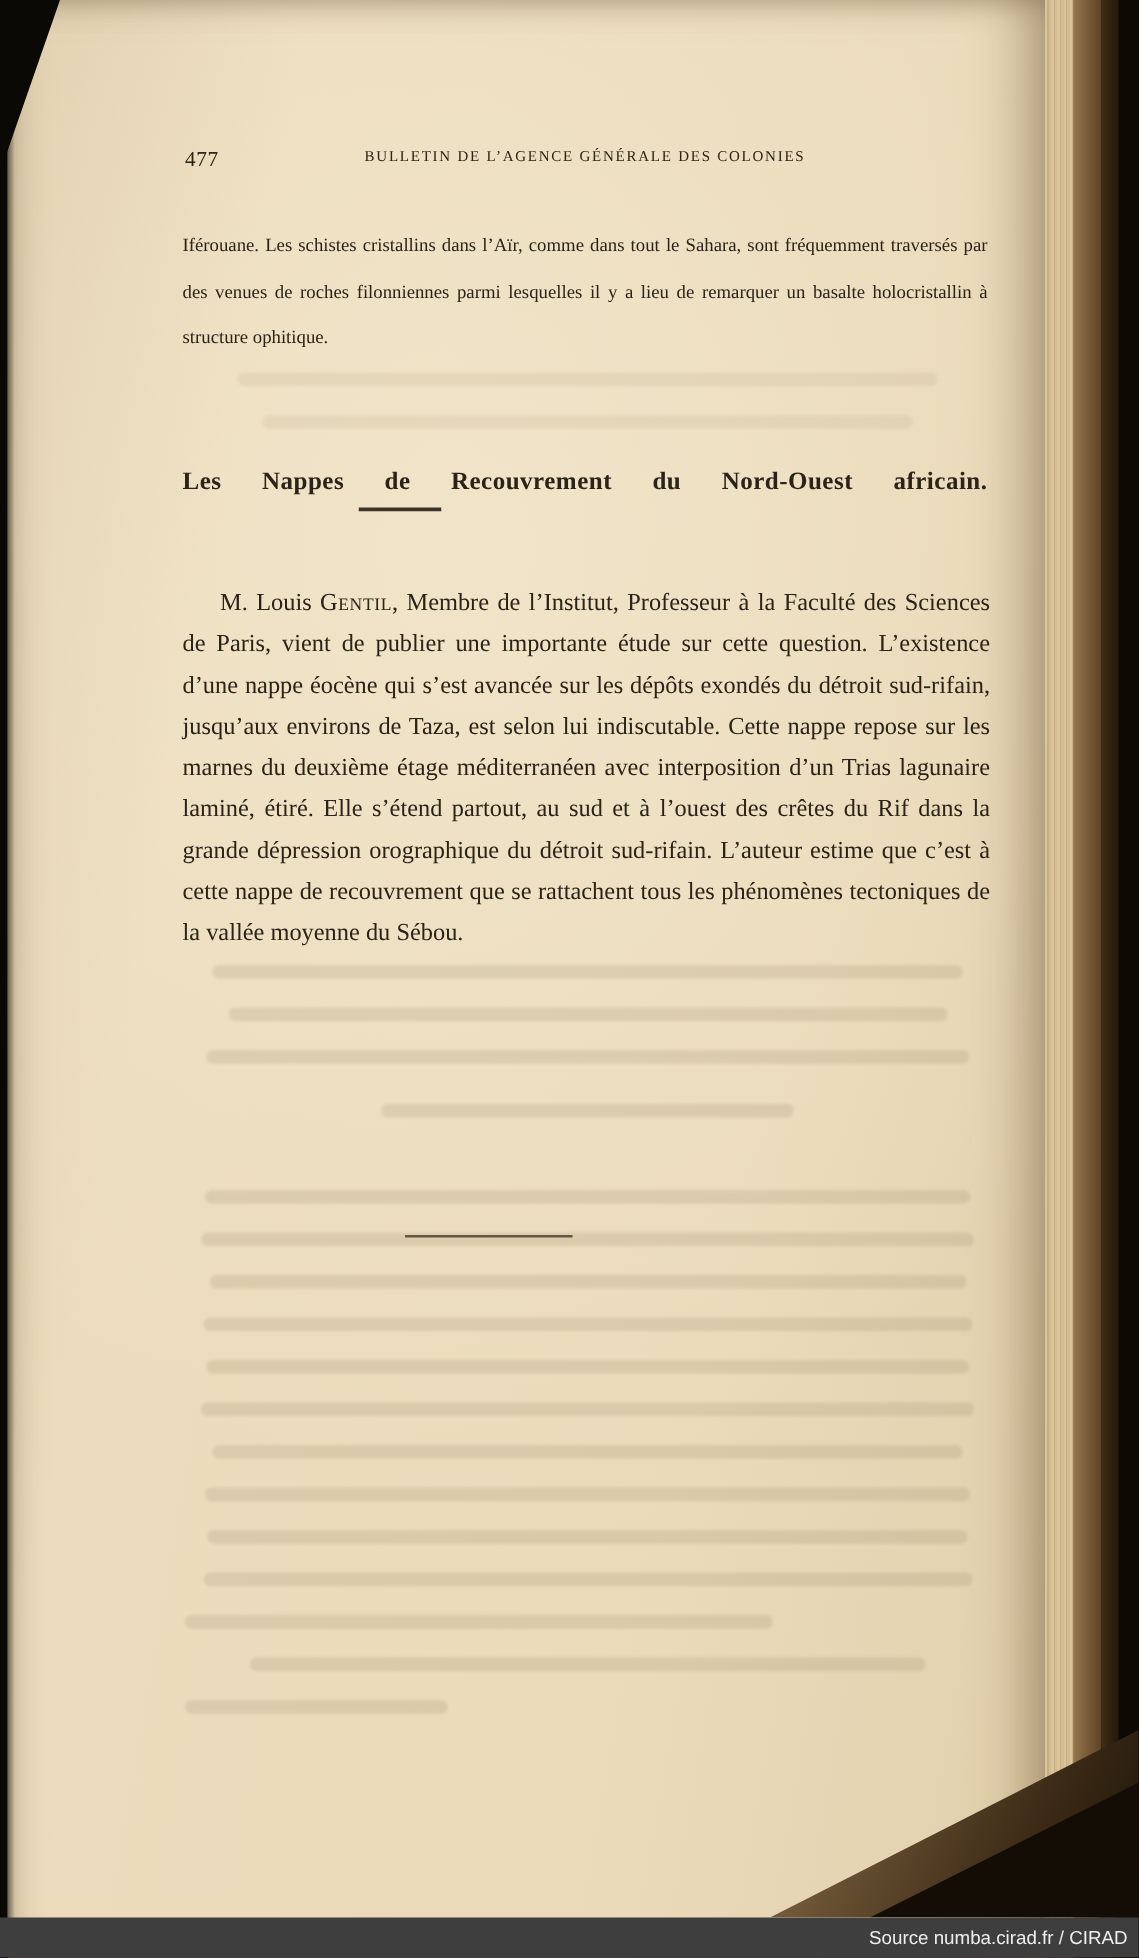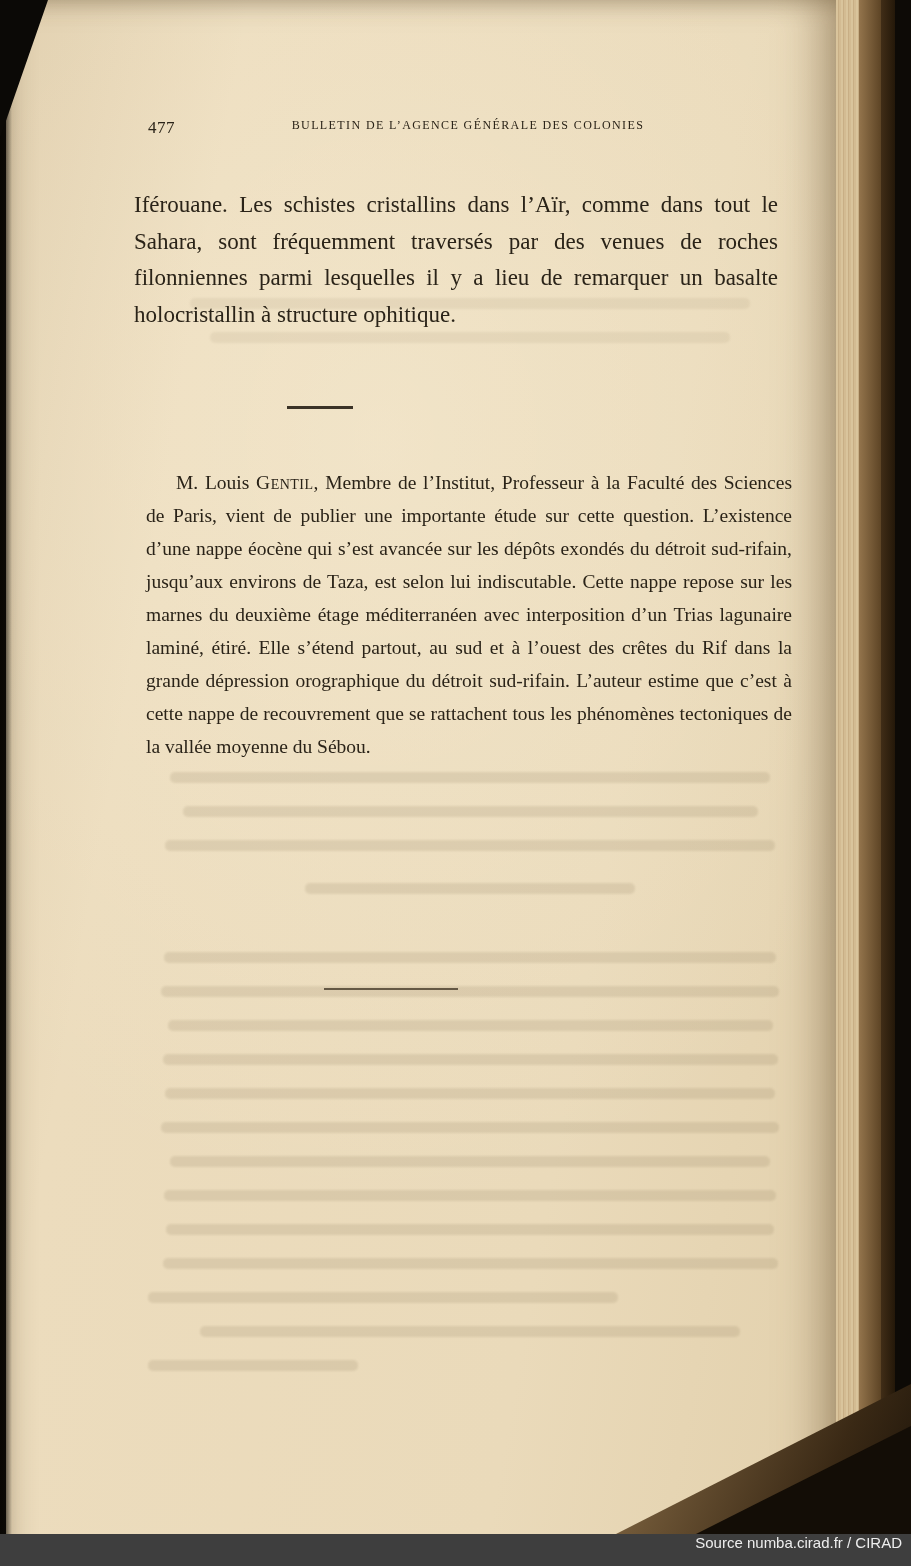--- a/index.html
+++ b/index.html
@@ -66,22 +66,22 @@
   }
   .page-number {
     position:absolute; left:2px; top:0;
     font-size:17px; letter-spacing:0.5px;
   }
   .running-title {
     display:block; text-align:center;
     font-size:12px; letter-spacing:1.4px;
   }
   .para1 {
-    position:absolute; top:164px; left:134px; width:644px;
-    font-size:23px; line-height:36.5px;
+    position:absolute; top:164px; left:146px; width:644px;
+    font-size:15px; line-height:36.5px;
     text-align:justify;
   }
   .heading {
     position:absolute; top:357px; left:146px; width:644px;
     font-size:20px; font-weight:bold; letter-spacing:0.4px;
     text-align:justify; text-align-last:justify;
   }
   .rule1 {
     position:absolute; top:406px; left:287px; width:66px; height:3px;
     background:#3b3327;
@@ -102,21 +102,21 @@
   .bleed-lower { top:772px; }
   .bl {
     height:11px; border-radius:5px; background:#6d5b3c;
     opacity:0.13; filter:blur(1.3px); margin:0 auto 23px auto;
   }
   .bleed-upper .bl { opacity:0.08; }
   
   .footer-bar {
     position:absolute; left:0; bottom:0; width:911px; height:32px;
     background:#3e3e3e;
-    display:flex; align-items:flex-start; justify-content:flex-end;
+    display:flex; align-items:center; justify-content:flex-end;
     box-sizing:border-box; padding-right:9px;
   }
   .footer-text {
     color:#eeeeee; font-family:"Liberation Sans","DejaVu Sans",sans-serif;
     font-size:15px;
   }
 </style>
 </head>
 <body>
 
@@ -136,20 +136,21 @@
     <div class="bl" style="width:520px"></div>
   </div>
 
   <div class="header ink">
     <span class="page-number">477</span>
     <span class="running-title">BULLETIN DE L’AGENCE GÉNÉRALE DES COLONIES</span>
   </div>
 
   <p class="para1 ink">Iférouane. Les schistes cristallins dans l’Aïr, comme dans tout le Sahara, sont fréquemment traversés par des venues de roches filonniennes parmi lesquelles il y a lieu de remarquer un basalte holocristallin à structure ophitique.</p>
 
+  <h2 class="heading ink">Les Nappes de Recouvrement du Nord-Ouest africain.</h2>
   <div class="rule1"></div>
 
   <p class="para2 ink"><span>M. Louis </span><span class="sc">Gentil</span><span>, Membre de l’Institut, Professeur à la Faculté des Sciences de Paris, vient de publier une importante étude sur cette question. L’existence d’une nappe éocène qui s’est avancée sur les dépôts exondés du détroit sud-rifain, jusqu’aux environs de Taza, est selon lui indiscutable. Cette nappe repose sur les marnes du deuxième étage méditerranéen avec interposition d’un Trias lagunaire laminé, étiré. Elle s’étend partout, au sud et à l’ouest des crêtes du Rif dans la grande dépression orographique du détroit sud-rifain. L’auteur estime que c’est à cette nappe de recouvrement que se rattachent tous les phénomènes tectoniques de la vallée moyenne du Sébou.</span></p>
 
   <div class="rule2"></div>
 
   <div class="bleed bleed-lower">
     <div class="bl" style="width:600px"></div>
     <div class="bl" style="width:575px"></div>
     <div class="bl" style="width:610px"></div>

